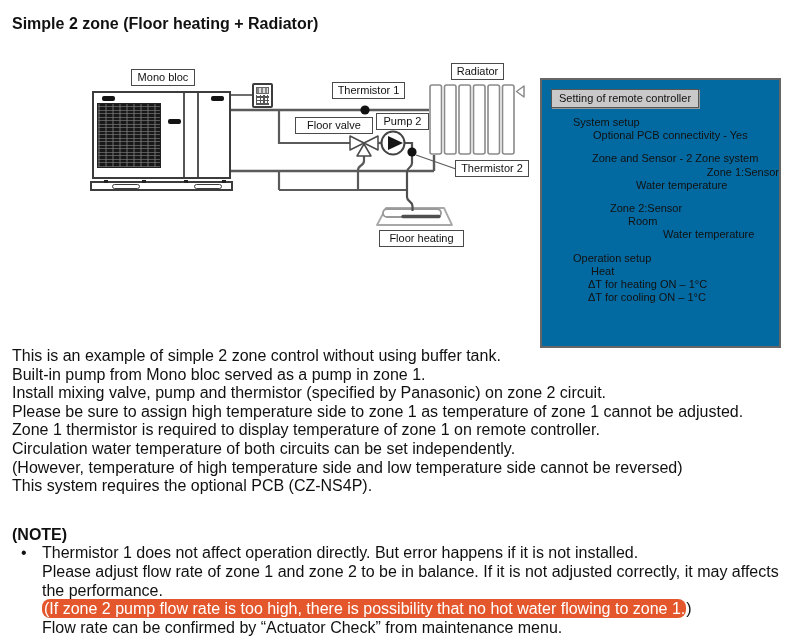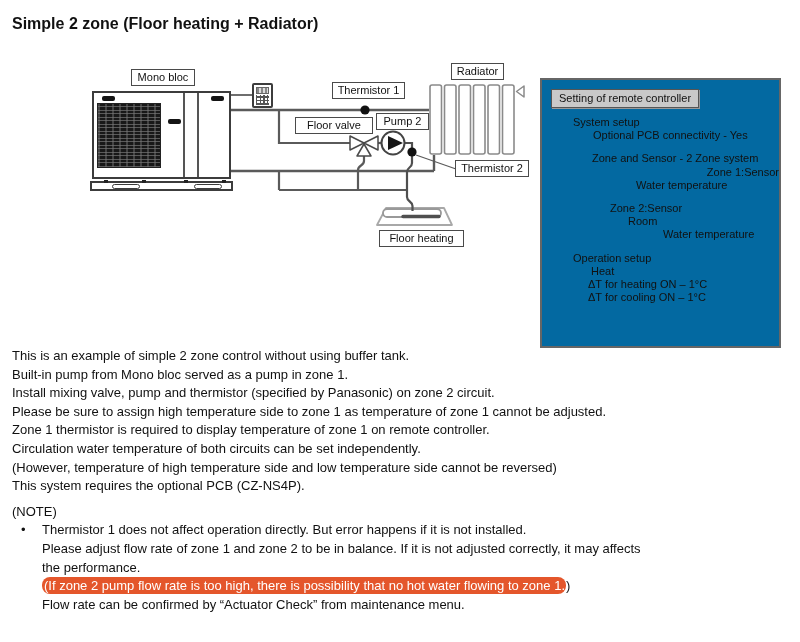--- a/index.html
+++ b/index.html
@@ -40,23 +40,23 @@
   .panel{position:absolute;left:540px;top:62px;width:241px;height:270px;box-sizing:border-box;
          border:2px solid #666;background:#0369a1;z-index:4;margin-top:16px;}
   .panel-header{display:inline-block;margin:9px 0 0 9px;padding:2px 7px;
                 background:#c9c9c9;border:1px solid #555;font-size:11px;line-height:13px;
                 box-shadow:1px 1px 0 #999;}
   .panel-lines{margin-top:8px;font-size:11px;line-height:13.2px;}
   .pline{white-space:nowrap;}
   .pgap{margin-top:10px;}
 
   
-  .bodytext{position:absolute;left:12px;top:347px;width:786px;font-size:13px;line-height:18.6px;}
+  .bodytext{position:absolute;left:12px;top:347px;width:786px;font-size:16px;line-height:18.6px;}
   .bline{white-space:nowrap;}
-  .note-head{margin-top:7px;}
+  .note-head{margin-top:30px;font-weight:bold;}
   .bullet-row{display:flex;}
   .bullet{width:30px;flex:0 0 30px;padding-left:9px;box-sizing:border-box;}
   .cont{padding-left:30px;}
   .hl{background:#e4562b;color:#fff;padding:1px 1px 1px 2px;border-radius:8px;}
 </style>
 </head>
 <body>
 
 <div class="page">
 

